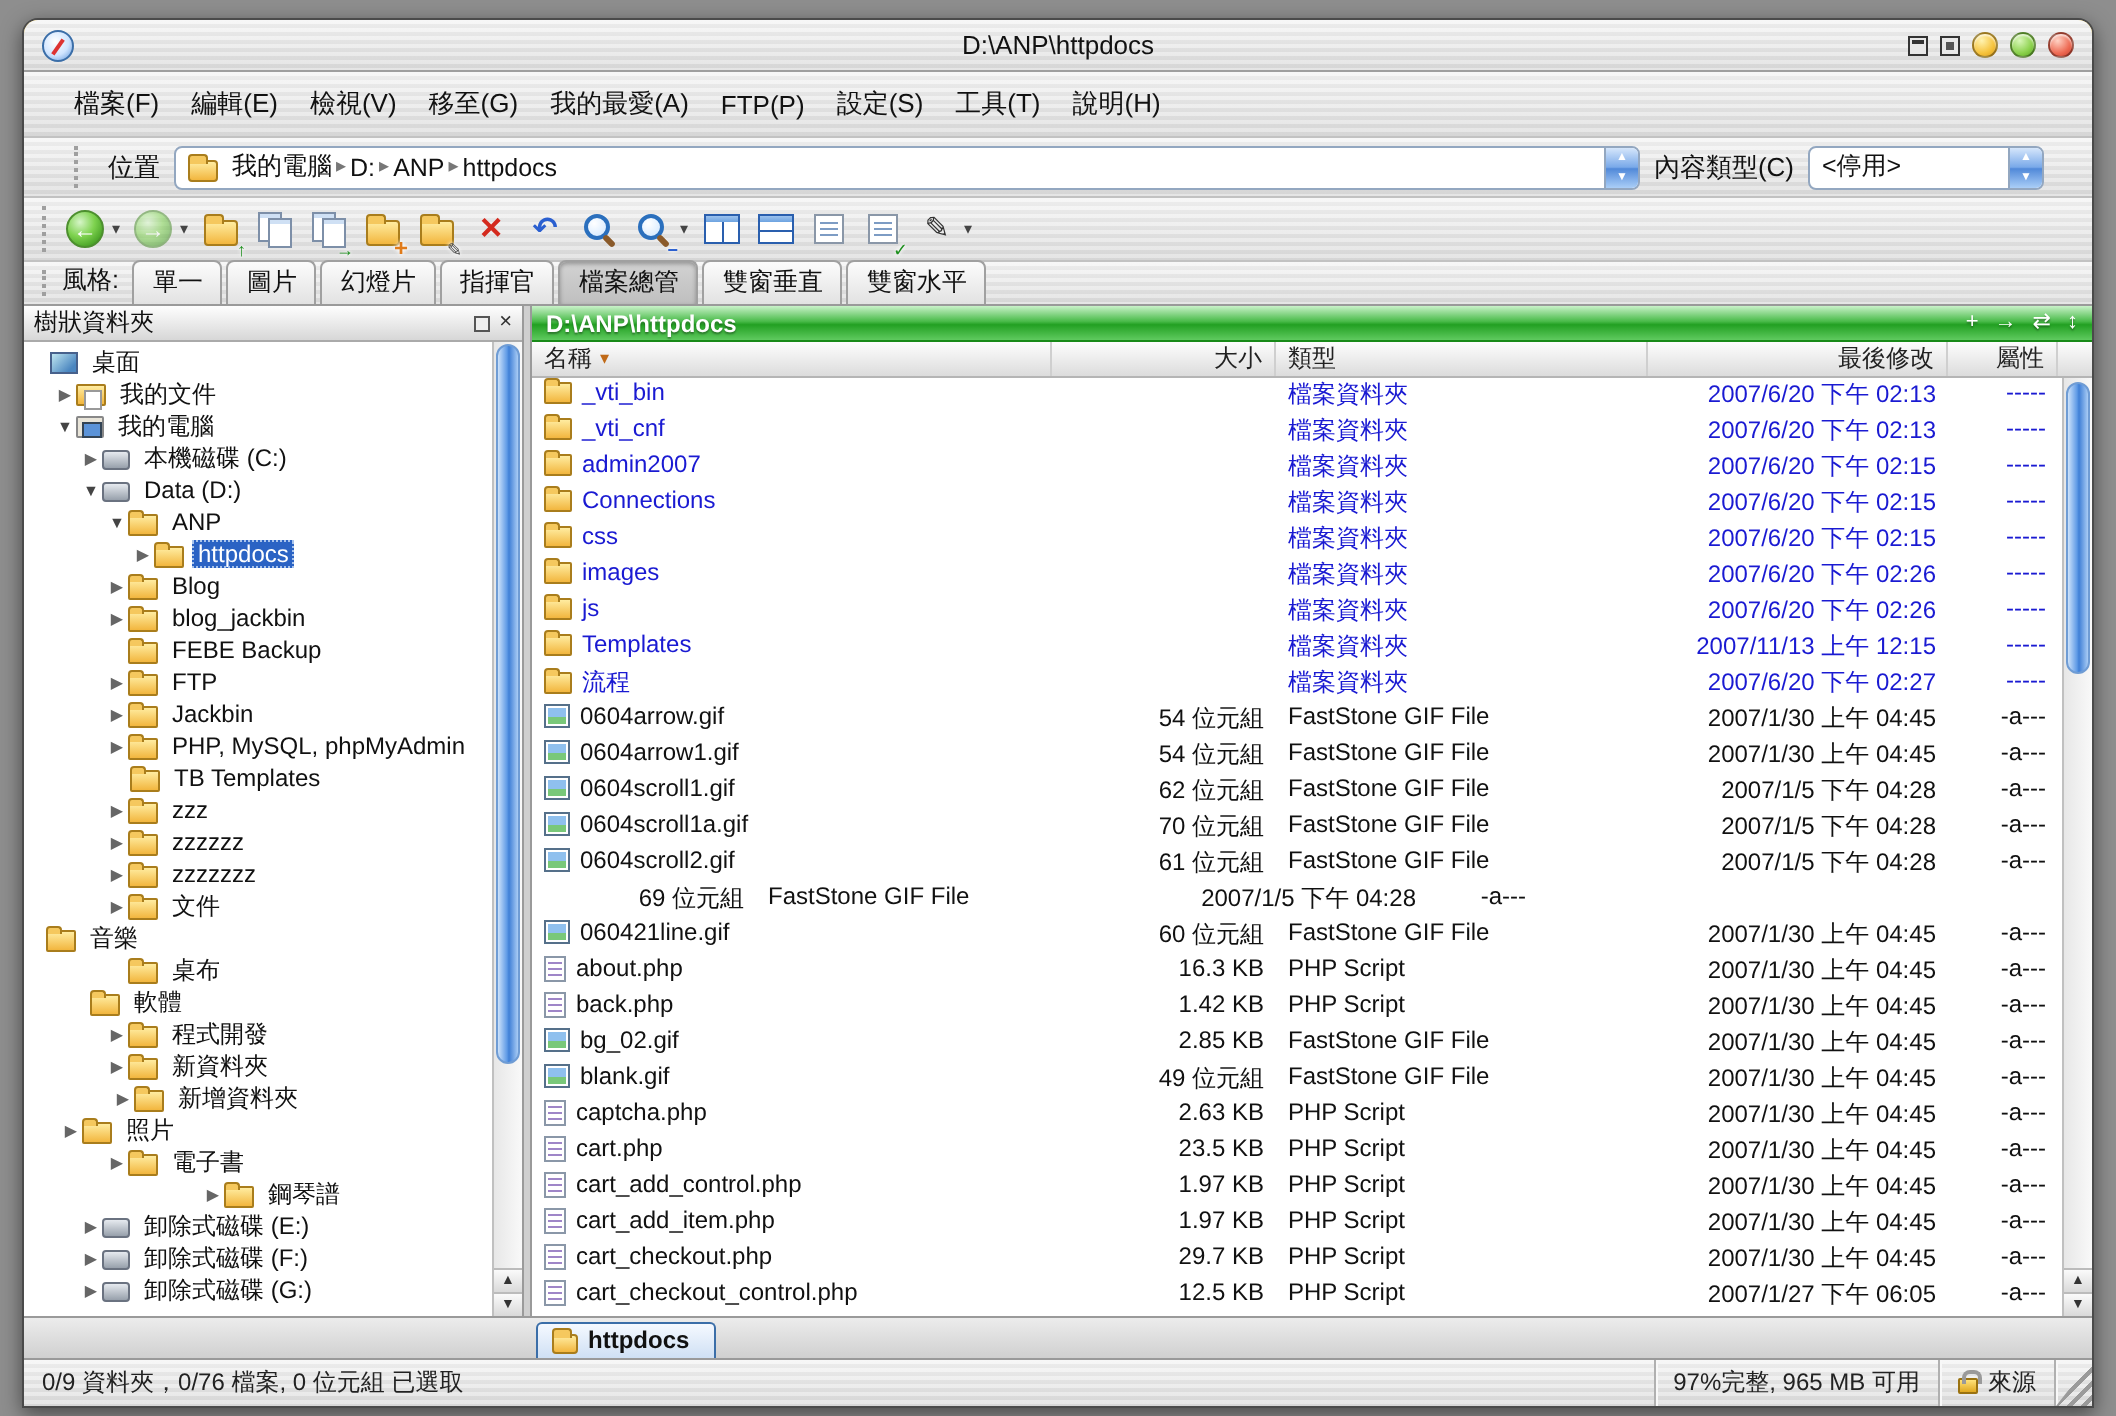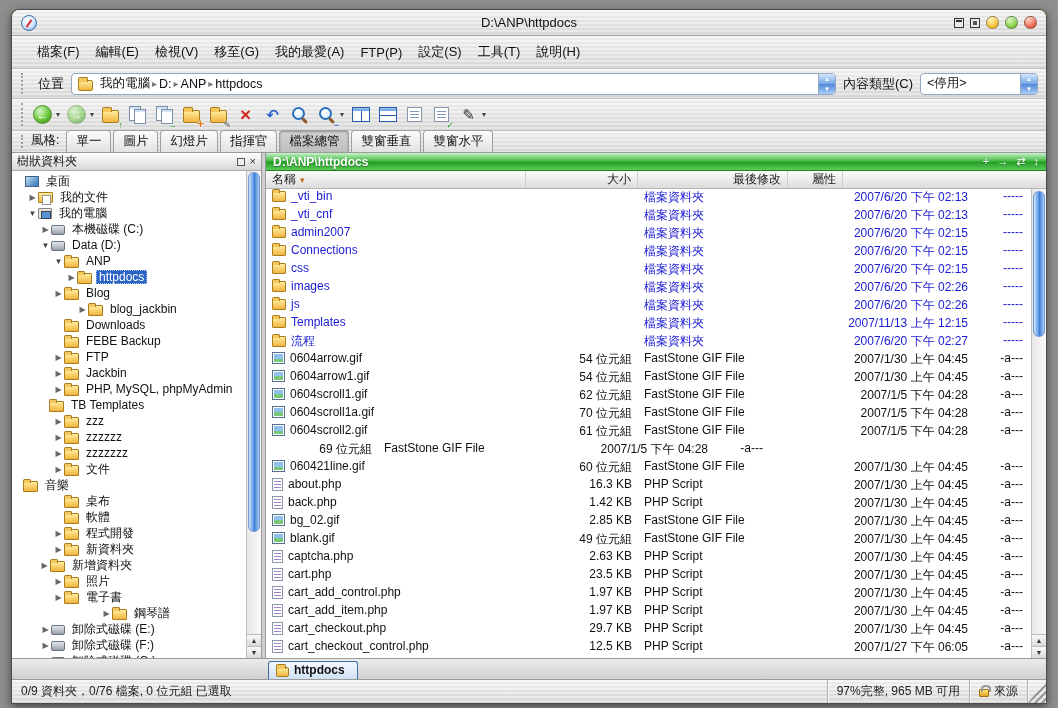--- a/index.html
+++ b/index.html
@@ -24,21 +24,21 @@
   .circ{width:13px;height:13px;border-radius:50%;display:inline-block;margin-left:6px;
     border:1px solid rgba(0,0,0,.35);box-shadow:inset 0 1px 1px rgba(255,255,255,.7)}
   .circ.yellow{background:radial-gradient(circle at 35% 30%,#fff3b0,#f6c33c 60%,#d89a18)}
   .circ.green{background:radial-gradient(circle at 35% 30%,#d9f7b8,#8bd14c 60%,#59a51f)}
   .circ.red{background:radial-gradient(circle at 35% 30%,#ffd2c4,#ee6b54 60%,#c93a26)}
   
   .menubar{height:18px;flex:none;display:flex;align-items:center;padding:16px 6px;border-bottom:1px solid #c2c2c2;font-size:13px}
   .row{display:flex;align-items:center}
   .menu-item{padding:2px 8px;white-space:nowrap}
   .grip{align-self:stretch;width:5px;margin:4px 5px 4px 1px;border-left:2px dotted #9f9f9f;flex:none}
-  .addressbar{height:30px;flex:none;display:flex;align-items:center;padding:0 8px;border-bottom:1px solid #c2c2c2;gap:7px;font-size:13px}
+  .addressbar{height:30px;flex:none;display:flex;align-items:center;padding:0 24px;border-bottom:1px solid #c2c2c2;gap:7px;font-size:13px}
   .bar-label{white-space:nowrap}
   .crumb-box{flex:1;height:22px;background:#fff;border:1px solid #93a7c0;border-radius:4px;
     display:flex;align-items:center;padding-left:6px;gap:5px;overflow:hidden}
   .crumb{padding:0 2px;font-size:12.5px;white-space:nowrap}
   .crumb-sep{color:#777;font-size:10px}
   .crumb-sep::before{content:"▸"}
   .stepper{margin-left:auto;width:17px;height:100%;flex:none;display:flex;flex-direction:column;border-left:1px solid #93a7c0;
     background:linear-gradient(180deg,#d5e6fb,#79a9e9 48%,#5189d9 52%,#aacef7)}
   .st-up,.st-dn{flex:1;display:flex;align-items:center;justify-content:center;color:#fff;font-size:6px;line-height:1}
   .st-up::before{content:"▲"}
@@ -369,51 +369,46 @@
               <div class="tree-row" style="padding-left: 54px;">
                 <span class="twisty closed"></span>
                 <span class="ti i-folder"></span>
                 <span class="tlabel sel">httpdocs</span>
               </div>
               <div class="tree-row" style="padding-left: 41px;">
                 <span class="twisty closed"></span>
                 <span class="ti i-folder"></span>
                 <span class="tlabel">Blog</span>
               </div>
-              <div class="tree-row" style="padding-left: 41px; margin-left: 24px;">
+              <div class="tree-row" style="padding-left: 41px;">
                 <span class="twisty closed"></span>
                 <span class="ti i-folder"></span>
                 <span class="tlabel">blog_jackbin</span>
               </div>
               <div class="tree-row" style="padding-left: 41px;">
                 <span class="twisty"></span>
                 <span class="ti i-folder"></span>
-                <span class="tlabel">Downloads</span>
-              </div>
-              <div class="tree-row" style="padding-left: 41px;">
-                <span class="twisty"></span>
-                <span class="ti i-folder"></span>
                 <span class="tlabel">FEBE Backup</span>
               </div>
               <div class="tree-row" style="padding-left: 41px;">
                 <span class="twisty closed"></span>
                 <span class="ti i-folder"></span>
                 <span class="tlabel">FTP</span>
               </div>
               <div class="tree-row" style="padding-left: 41px;">
                 <span class="twisty closed"></span>
                 <span class="ti i-folder"></span>
                 <span class="tlabel">Jackbin</span>
               </div>
               <div class="tree-row" style="padding-left: 41px;">
                 <span class="twisty closed"></span>
                 <span class="ti i-folder"></span>
                 <span class="tlabel">PHP, MySQL, phpMyAdmin</span>
               </div>
-              <div class="tree-row" style="padding-left: 26px;">
+              <div class="tree-row" style="padding-left: 42px;">
                 <span class="twisty"></span>
                 <span class="ti i-folder"></span>
                 <span class="tlabel">TB Templates</span>
               </div>
               <div class="tree-row" style="padding-left: 41px;">
                 <span class="twisty closed"></span>
                 <span class="ti i-folder"></span>
                 <span class="tlabel">zzz</span>
               </div>
               <div class="tree-row" style="padding-left: 41px;">
@@ -434,41 +429,41 @@
               <div class="tree-row" style="">
                 <span class="twisty"></span>
                 <span class="ti i-folder"></span>
                 <span class="tlabel">音樂</span>
               </div>
               <div class="tree-row" style="padding-left: 41px;">
                 <span class="twisty"></span>
                 <span class="ti i-folder"></span>
                 <span class="tlabel">桌布</span>
               </div>
-              <div class="tree-row" style="padding-left: 41px;">
+              <div class="tree-row" style="padding-left: 22px;">
                 <span class="twisty"></span>
                 <span class="ti i-folder"></span>
                 <span class="tlabel">軟體</span>
               </div>
               <div class="tree-row" style="padding-left: 41px;">
                 <span class="twisty closed"></span>
                 <span class="ti i-folder"></span>
                 <span class="tlabel">程式開發</span>
               </div>
               <div class="tree-row" style="padding-left: 41px;">
                 <span class="twisty closed"></span>
                 <span class="ti i-folder"></span>
                 <span class="tlabel">新資料夾</span>
               </div>
-              <div class="tree-row" style="padding-left: 27px;">
+              <div class="tree-row" style="padding-left: 44px;">
                 <span class="twisty closed"></span>
                 <span class="ti i-folder"></span>
                 <span class="tlabel">新增資料夾</span>
               </div>
-              <div class="tree-row" style="padding-left: 41px; text-align: center;">
+              <div class="tree-row" style="padding-left: 18px; text-align: center;">
                 <span class="twisty closed"></span>
                 <span class="ti i-folder"></span>
                 <span class="tlabel">照片</span>
               </div>
               <div class="tree-row" style="padding-left: 41px;">
                 <span class="twisty closed"></span>
                 <span class="ti i-folder"></span>
                 <span class="tlabel">電子書</span>
               </div>
               <div class="tree-row" style="padding-left: 41px; margin-left: 48px;">
@@ -515,20 +510,23 @@
             </span>
       </div>
       <div id="col-hdr" class="col-hdr">
             <div class="hcell c0">
               <span>名稱</span>
               <span class="sort"></span>
             </div>
             <div class="hcell c1">
               <span>大小</span>
             </div>
+            <div class="hcell c2">
+              <span>類型</span>
+            </div>
             <div class="hcell c3">
               <span>最後修改</span>
             </div>
             <div class="hcell c4">
               <span>屬性</span>
             </div>
             <div class="hcell c-fill"></div>
           </div>
       <div class="file-body">
         <div id="file-list" class="file-list">

